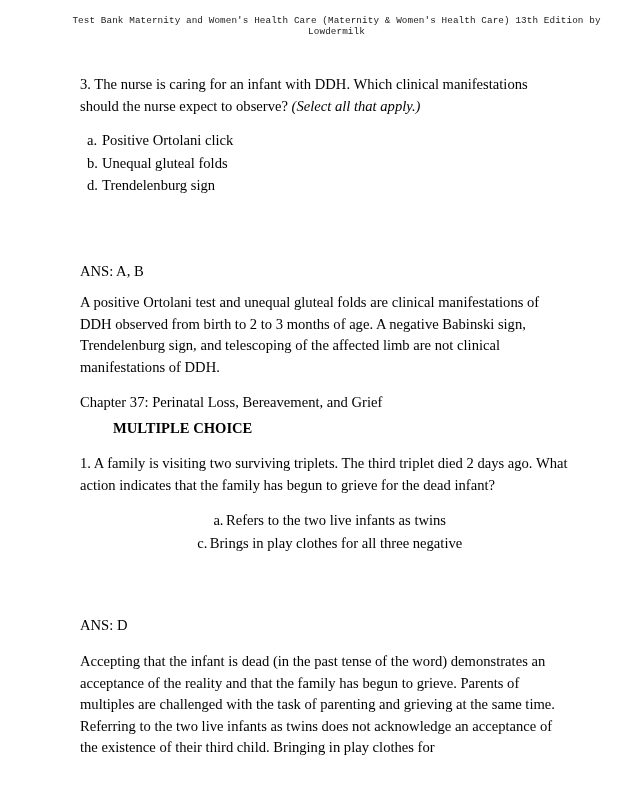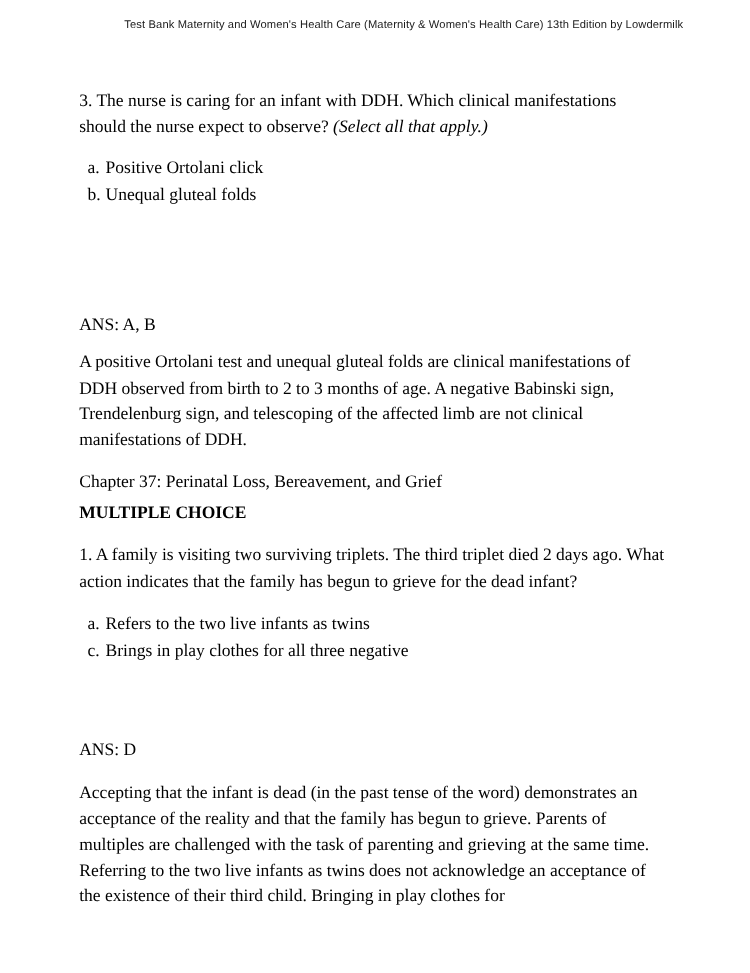--- a/index.html
+++ b/index.html
@@ -19,43 +19,43 @@
     height: 811px;
     background: #ffffff;
     overflow: hidden;
   }
   .doc-header {
     position: absolute;
     top: 15px;
     left: 0;
     right: 0;
     text-align: center;
-    font-family: Liberation Sans, sans-serif;
+    font-family: Liberation Mono, monospace;
     font-size: 9.3px;
     color: #1a1a1a;
     letter-spacing: 0.1px;
     margin-left: 48px;
   }
   .content {
     position: absolute;
     left: 66px;
     top: 0;
     width: 490px;
     font-size: 14.6px;
     line-height: 21.5px;
   }
-  .block { position: absolute; left: 0; width: 100%; }
+  .block { position: absolute; left: 14px; width: 100%; }
   .q3-stem       { top: 74px; }
   .q3-options    { top: 129px; }
   .q3-answer     { top: 261px; }
   .q3-rationale  { top: 292px; }
   .chapter-title { top: 382px; margin-top: 10px; }
-  .section-head  { top: 418px; font-weight: bold; }
+  .section-head  { top: 418px; font-weight: bold; margin-left: 33px; }
   .q1-stem       { top: 453px; }
-  .q1-options    { top: 509px; }
+  .q1-options    { top: 509px; text-align: center; }
   .q1-answer     { top: 615px; }
   .q1-rationale  { top: 651px; }
   .italic { font-style: italic; }
   .opt {
     line-height: 22.7px;
     padding-left: 7px;
     white-space: nowrap;
   }
   .opt .letter {
     display: inline-block;
@@ -73,20 +73,23 @@
 
     <div class="block q3-stem"><span>3. The nurse is caring for an infant with DDH. Which clinical manifestations should the nurse expect to observe? </span><span class="italic">(Select all that apply.)</span></div>
 
     <div class="block q3-options">
       <div class="opt">
         <span class="letter">a.</span><span>Positive Ortolani click</span>
       </div>
       <div class="opt">
         <span class="letter">b.</span><span>Unequal gluteal folds</span>
       </div>
+      <div class="opt">
+        <span class="letter">d.</span><span>Trendelenburg sign</span>
+      </div>
     </div>
 
     <div class="block q3-answer">ANS: A, B</div>
 
     <div class="block q3-rationale">A positive Ortolani test and unequal gluteal folds are clinical manifestations of DDH observed from birth to 2 to 3 months of age. A negative Babinski sign, Trendelenburg sign, and telescoping of the affected limb are not clinical manifestations of DDH.</div>
 
     <div class="block chapter-title">Chapter 37: Perinatal Loss, Bereavement, and Grief</div>
 
     <div class="block section-head">MULTIPLE CHOICE</div>
 

